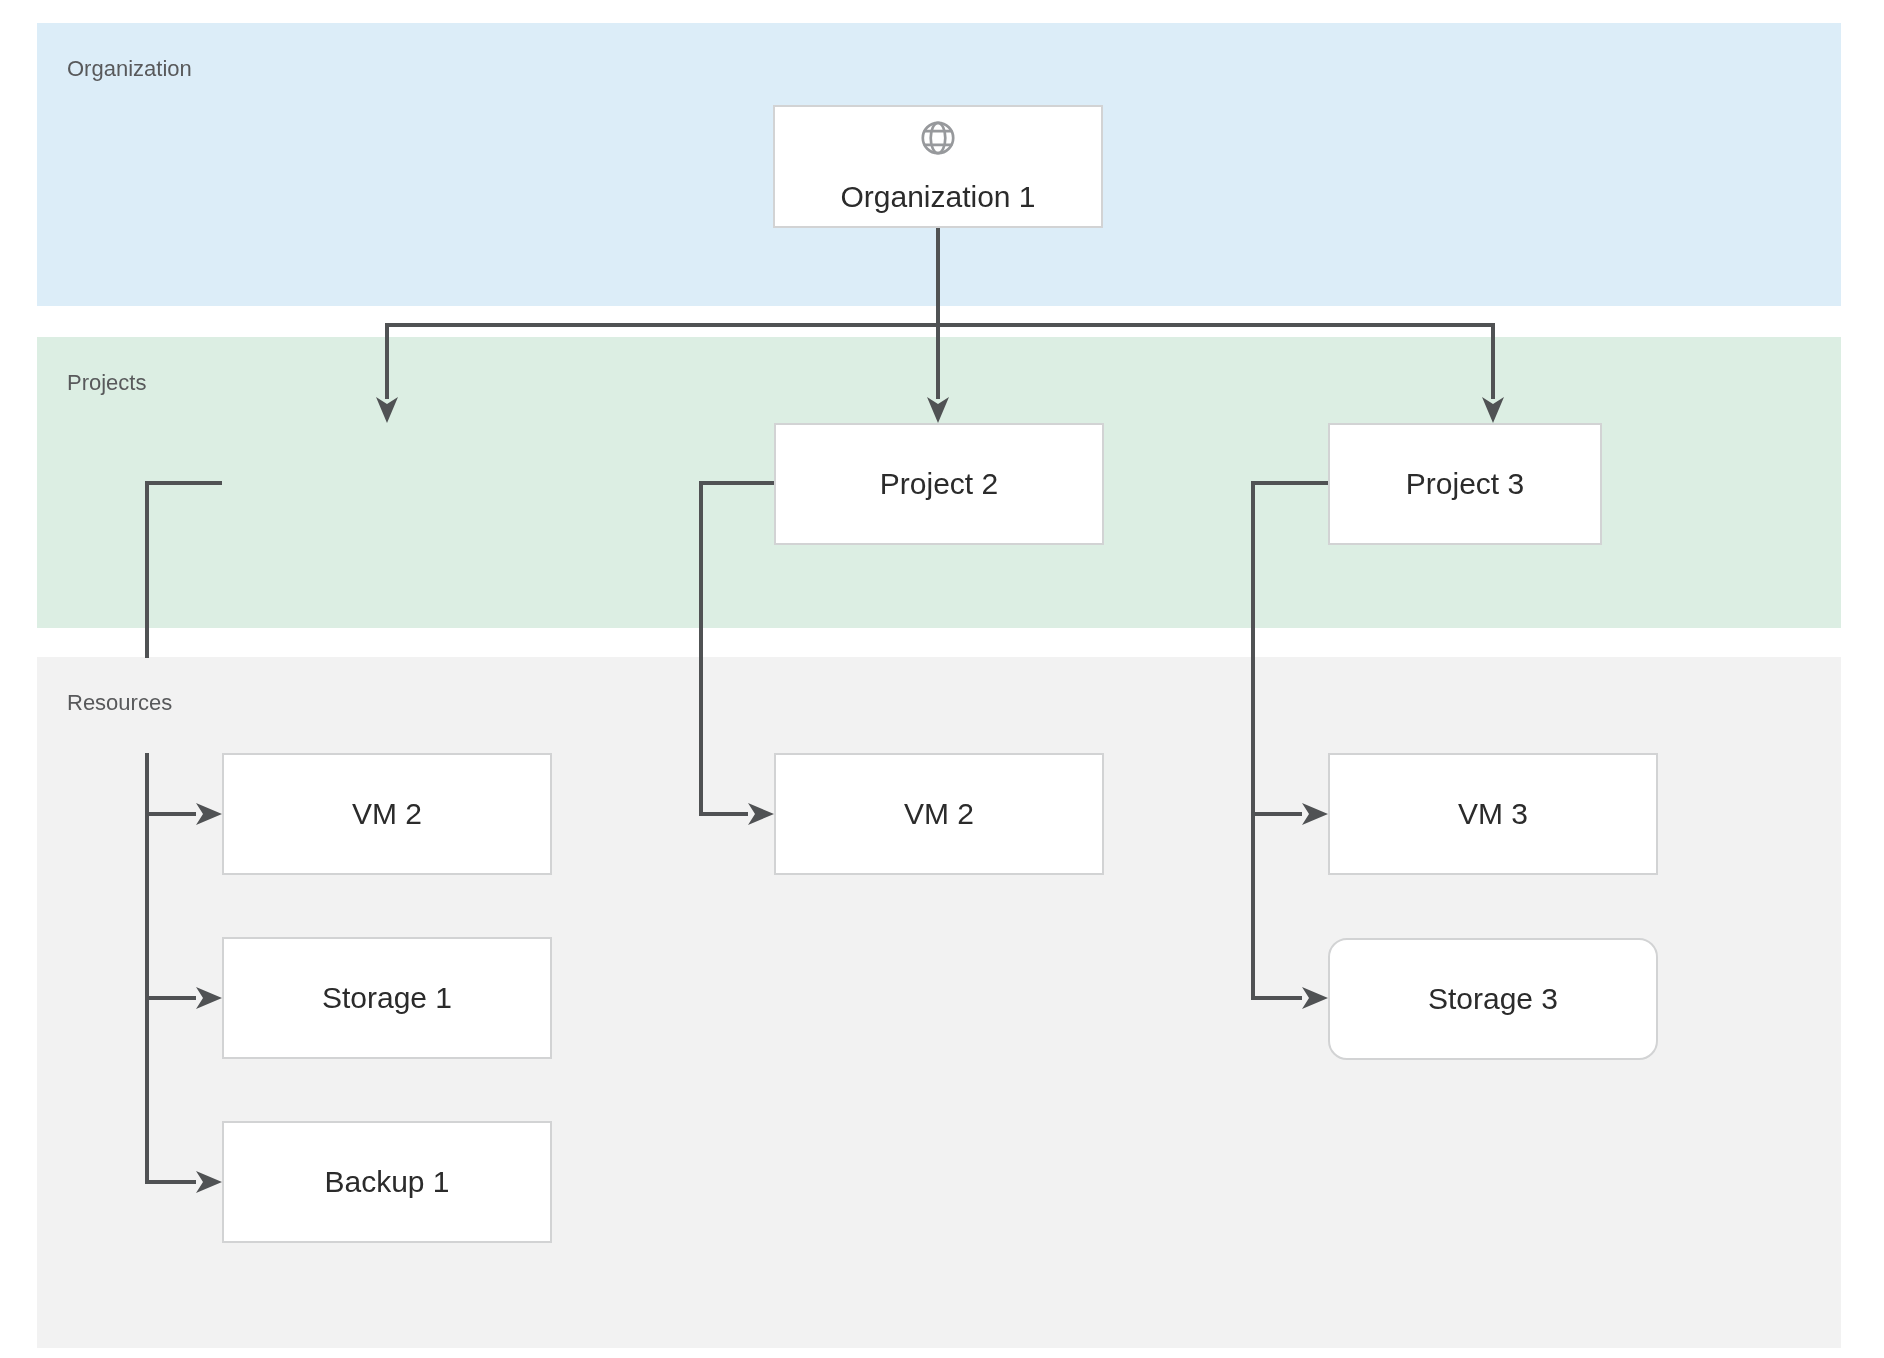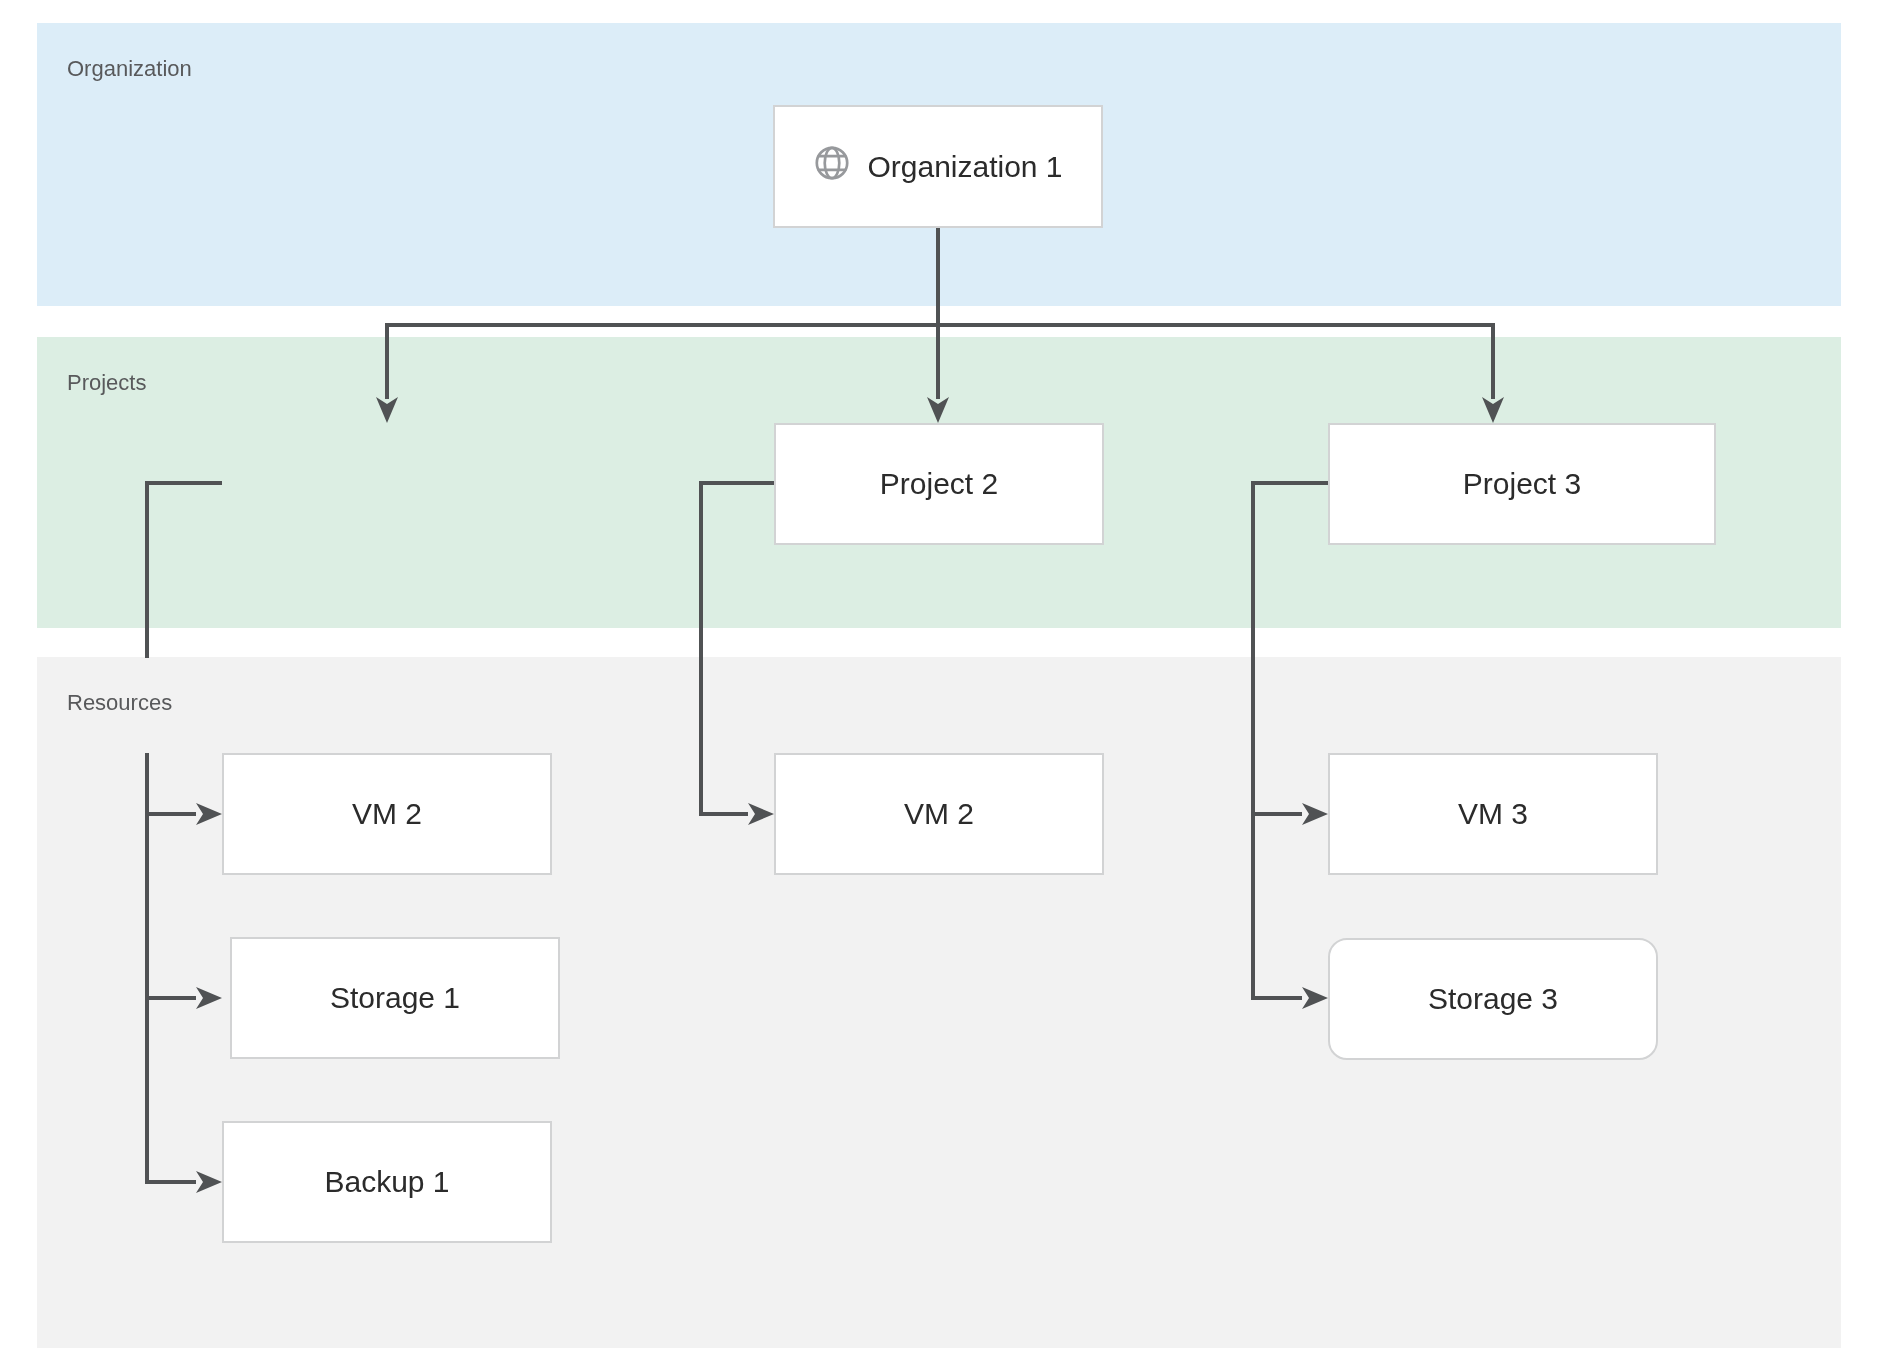--- a/index.html
+++ b/index.html
@@ -19,20 +19,21 @@
   }
   .node{
     position:absolute;
     background:var(--node-fill,#fff);
     border:2px solid var(--node-border,#d2d3d4);
     box-sizing:border-box;
     display:flex;align-items:center;justify-content:center;
     gap:16px;
     font-size:30px;color:var(--node-text,#2b2b2b);
     white-space:nowrap;
+    flex-direction:column;
   }
   .edge{position:absolute;background:var(--connector,#505254);}
   .arrow{position:absolute;color:var(--connector,#505254);line-height:0;}
   .globe{flex:0 0 auto;}
 </style>
 </head>
 <body>
 
 <div class="canvas">
 
@@ -119,28 +120,28 @@
         <line x1="3.6" y1="7.6" x2="20.4" y2="7.6"></line>
         <line x1="3.6" y1="16.4" x2="20.4" y2="16.4"></line>
       </svg>
     </span>
     <span>Organization 1</span>
   </div>
 
   <div class="node" style="left:774px;top:423px;width:330px;height:122px;">
     <span>Project 2</span>
   </div>
-  <div class="node" style="left:1328px;top:423px;width:388px;height:122px;">
+  <div class="node" style="left:1328px;top:423px;width:274px;height:122px;">
     <span>Project 3</span>
   </div>
 
   <div class="node" style="left:222px;top:753px;width:330px;height:122px;">
     <span>VM 2</span>
   </div>
-  <div class="node" style="left:222px;top:937px;width:330px;height:122px;margin-left:8px;">
+  <div class="node" style="left:222px;top:937px;width:330px;height:122px;">
     <span>Storage 1</span>
   </div>
   <div class="node" style="left:222px;top:1121px;width:330px;height:122px;">
     <span>Backup 1</span>
   </div>
 
   <div class="node" style="left:774px;top:753px;width:330px;height:122px;">
     <span>VM 2</span>
   </div>
 

